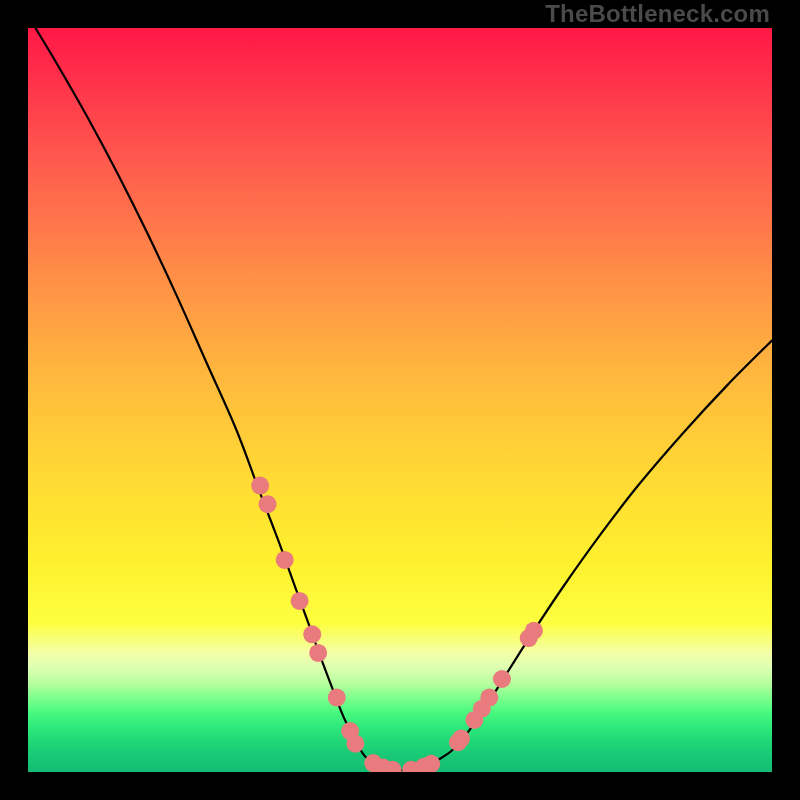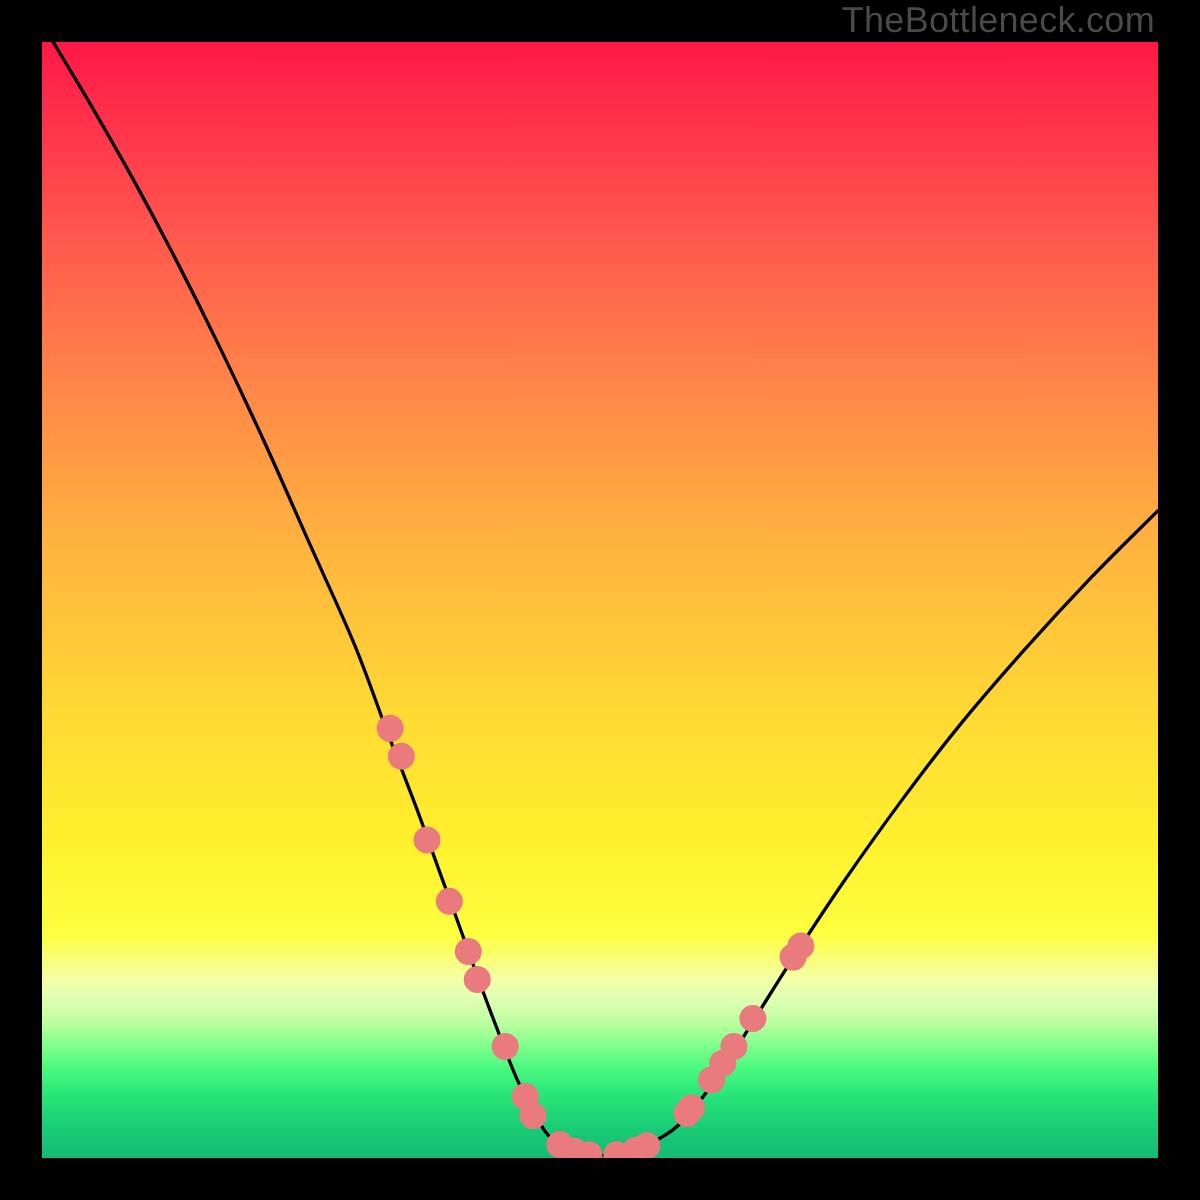--- a/index.html
+++ b/index.html
@@ -50,21 +50,21 @@
       #18c775 98%,
       #13bc74 100%
     );
   }
   .watermark {
     position: absolute;
     top: 0;
     right: 30px;
     color: #4a4a4a;
     font-size: 24px;
-    font-weight: 400;
+    font-weight: 700;
     letter-spacing: 0.2px;
     z-index: 20;
     user-select: none;
   }
   svg.curve {
     position: absolute;
     inset: 0;
     width: 744px;
     height: 744px;
     z-index: 10;

